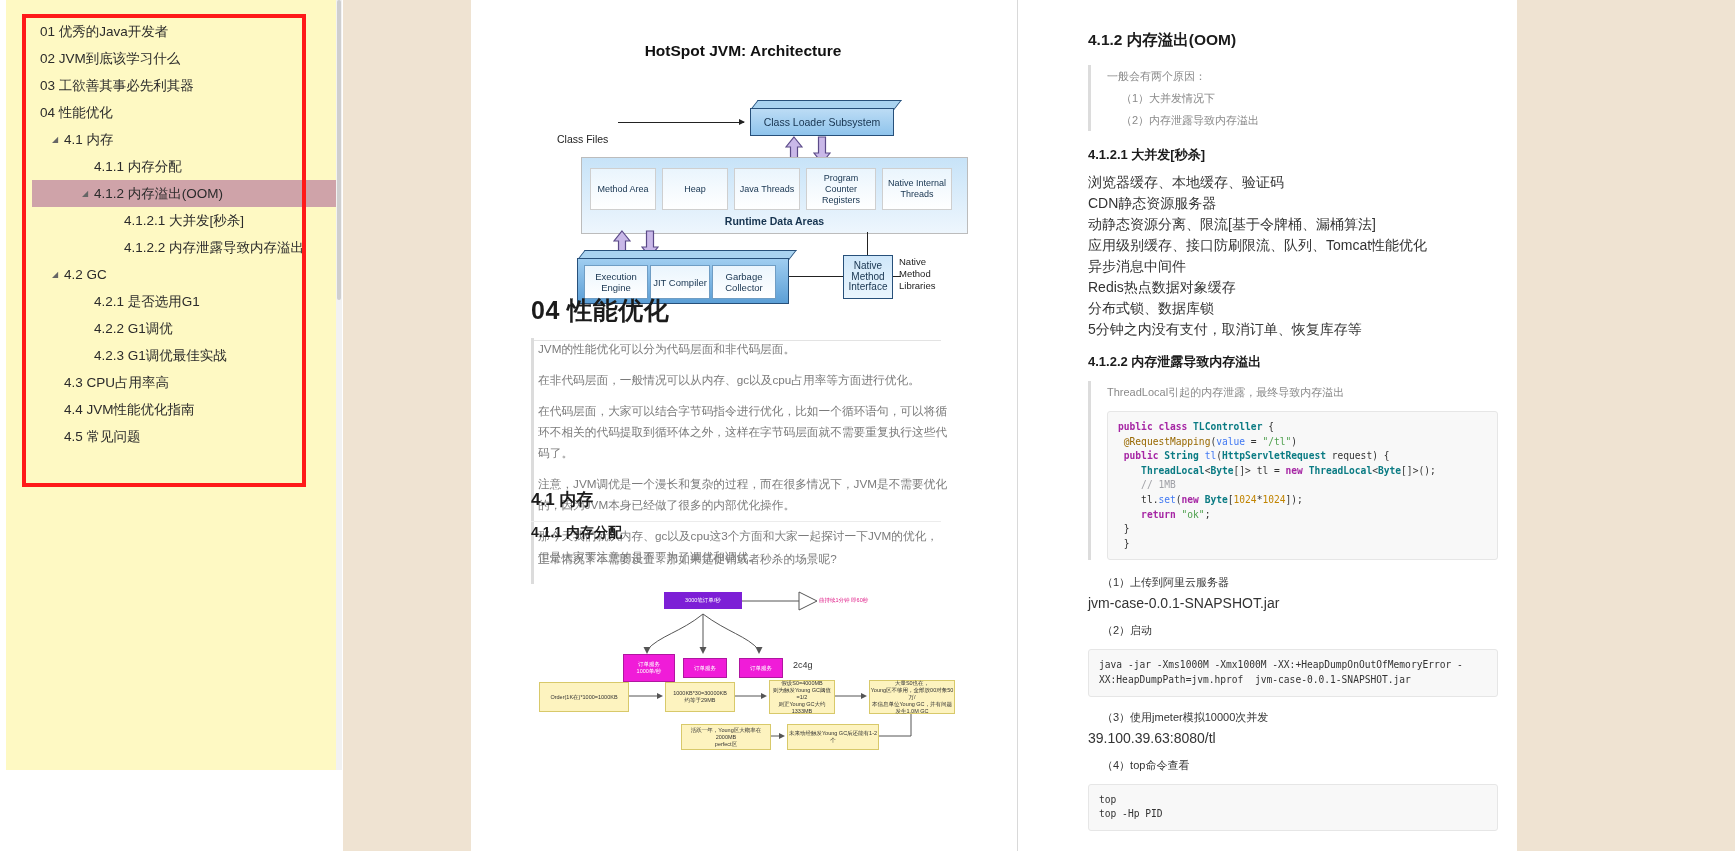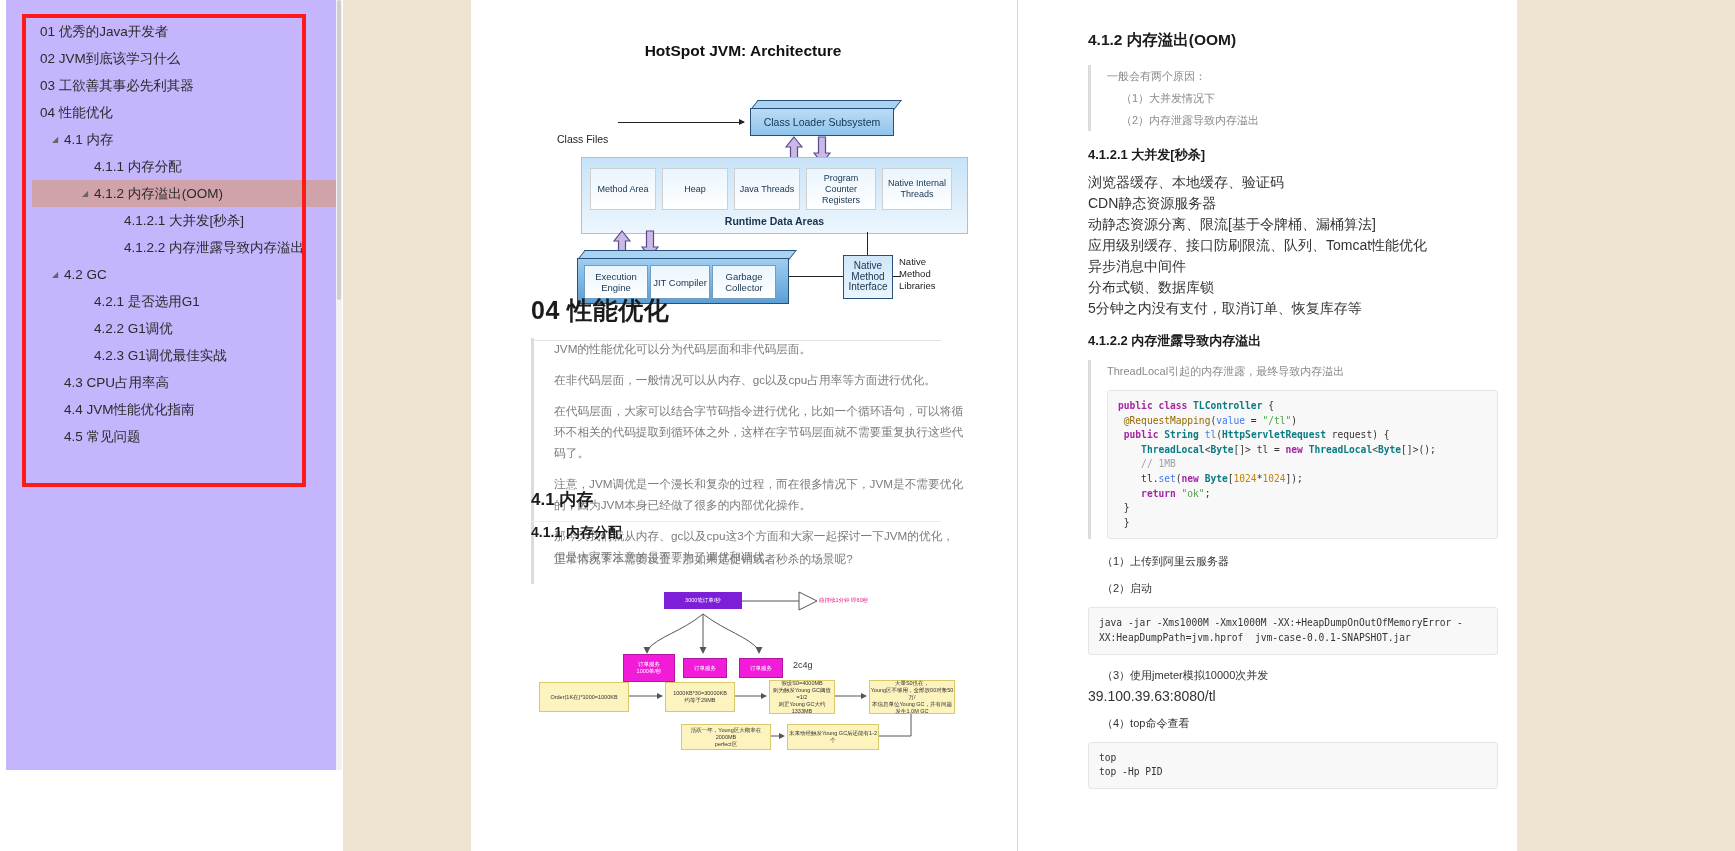--- a/index.html
+++ b/index.html
@@ -12,21 +12,21 @@
   }
 
   
   .bg-left{position:absolute;left:0;top:0;width:343px;height:851px;background:#ffffff;}
   .bg-gap{position:absolute;left:343px;top:0;width:128px;height:851px;background:#efe3d2;}
   .bg-page{position:absolute;left:471px;top:0;width:1046px;height:851px;background:#ffffff;}
   .bg-right{position:absolute;left:1517px;top:0;width:218px;height:851px;background:#efe3d2;}
   .page-split{position:absolute;left:1017px;top:0;width:1px;height:851px;background:#d9d9d9;}
 
   
-  .toc-shell{position:absolute;left:6px;top:0;width:330px;height:770px;background:#c4b5fd;
+  .toc-shell{position:absolute;left:6px;top:0;width:330px;height:770px;background:#fef9c3;
              border-right:1px solid #d4d4d4;}
   .toc-scroll{position:absolute;left:330px;top:0;width:6px;height:770px;background:#f2f2f2;}
   .toc-scroll i{position:absolute;left:1px;top:0;width:4px;height:300px;background:#cfcfcf;border-radius:2px;display:block;}
 
   .toc-highlight-box{position:absolute;left:22px;top:14px;width:284px;height:473px;
                      border:4px solid #ff1a1a;box-sizing:border-box;pointer-events:none;z-index:6;}
 
   .toc-list{position:absolute;left:26px;top:18px;width:304px;z-index:4;}
   .toc-item{position:relative;height:27px;line-height:27px;font-size:13.5px;color:#2b2b2b;
             white-space:nowrap;cursor:pointer;padding-left:8px;}
@@ -89,21 +89,21 @@
   .connect.v{width:1px;}
 
   
   .h1blk{position:absolute;left:60px;}
   .h1{font-size:25px;font-weight:bold;color:#1b1b1b;letter-spacing:.5px;}
   .h1-rule{height:1px;background:#e3e3e3;margin-top:13px;}
   .h2{font-size:17px;font-weight:bold;color:#1b1b1b;}
   .h2-rule{height:1px;background:#ececec;margin-top:10px;}
   .h3{font-size:14px;font-weight:bold;color:#1b1b1b;}
 
-  .quote{border-left:3px solid #dcdcdc;padding-left:20px;color:#7b7b7b;font-size:11.7px;line-height:21px;}
+  .quote{border-left:3px solid #dcdcdc;padding-left:4px;color:#7b7b7b;font-size:11.7px;line-height:21px;}
   .quote p{margin:0 0 10px 0;}
   .quote p:last-child{margin-bottom:0;}
 
   
   .flow{position:absolute;left:60px;top:584px;width:440px;height:180px;background:#fff;}
   .fnode{position:absolute;display:flex;align-items:center;justify-content:center;text-align:center;
          font-size:5.5px;line-height:7px;color:#fff;}
   .fpurple{background:#7d1fd6;}
   .fmag{background:#f01cd8;border:1px solid #b016a0;}
   .fyellow{background:#fdf3bf;border:1px solid #d8c96a;color:#333;}
@@ -319,40 +319,42 @@
     </div>
 
     <div class="r-h3" style="margin-top:15px;">4.1.2.1 大并发[秒杀]</div>
 
     <div style="margin-top:8px;">
       <div class="r-line">浏览器缓存、本地缓存、验证码</div>
       <div class="r-line">CDN静态资源服务器</div>
       <div class="r-line">动静态资源分离、限流[基于令牌桶、漏桶算法]</div>
       <div class="r-line">应用级别缓存、接口防刷限流、队列、Tomcat性能优化</div>
       <div class="r-line">异步消息中间件</div>
+      <div class="r-line">Redis热点数据对象缓存</div>
       <div class="r-line">分布式锁、数据库锁</div>
       <div class="r-line">5分钟之内没有支付，取消订单、恢复库存等</div>
     </div>
 
     <div class="r-h3" style="margin-top:13px;">4.1.2.2 内存泄露导致内存溢出</div>
 
     <div class="cq" style="margin-top:10px;">
       <div class="r-quote" style="border:none;padding-left:0;">ThreadLocal引起的内存泄露，最终导致内存溢出</div>
       <div class="codebox" style="margin-top:8px;"><span class="k">public class</span> <span class="ty">TLController</span> {
  <span class="an">@RequestMapping</span>(<span class="fn">value</span> = <span class="st">"/tl"</span>)
  <span class="k">public</span> <span class="ty">String</span> <span class="fn">tl</span>(<span class="ty">HttpServletRequest</span> request) {
     <span class="ty">ThreadLocal</span>&lt;<span class="ty">Byte</span>[]&gt; tl = <span class="k">new</span> <span class="ty">ThreadLocal</span>&lt;<span class="ty">Byte</span>[]&gt;();
     <span class="cm">// 1MB</span>
     tl.<span class="fn">set</span>(<span class="k">new</span> <span class="ty">Byte</span>[<span class="nu">1024</span>*<span class="nu">1024</span>]);
     <span class="k">return</span> <span class="st">"ok"</span>;
  }
  }</div>
     </div>
 
     <div class="r-sub" style="margin-top:12px;">（1）上传到阿里云服务器</div>
+    <div class="r-line">jvm-case-0.0.1-SNAPSHOT.jar</div>
     <div class="r-sub" style="margin-top:6px;">（2）启动</div>
     <div class="codebox" style="margin-top:8px;">java -jar -Xms1000M -Xmx1000M -XX:+HeapDumpOnOutOfMemoryError -
 XX:HeapDumpPath=jvm.hprof  jvm-case-0.0.1-SNAPSHOT.jar</div>
     <div class="r-sub" style="margin-top:10px;">（3）使用jmeter模拟10000次并发</div>
     <div class="r-line">39.100.39.63:8080/tl</div>
     <div class="r-sub" style="margin-top:6px;">（4）top命令查看</div>
     <div class="codebox" style="margin-top:8px;">top
 top -Hp PID</div>
   </div>
 </div>

